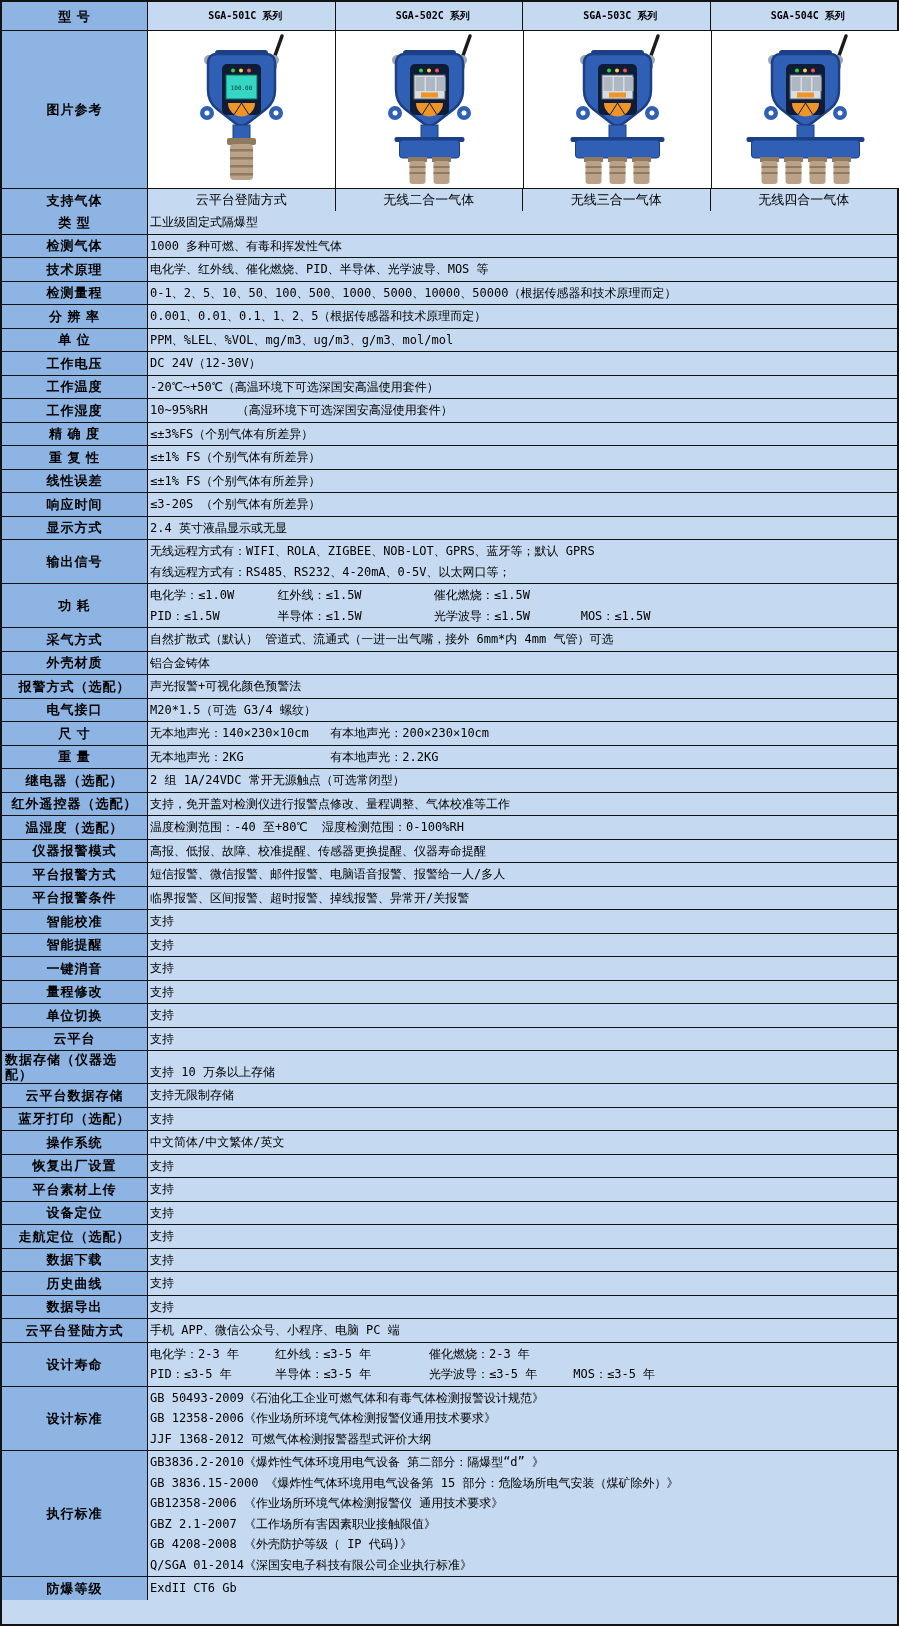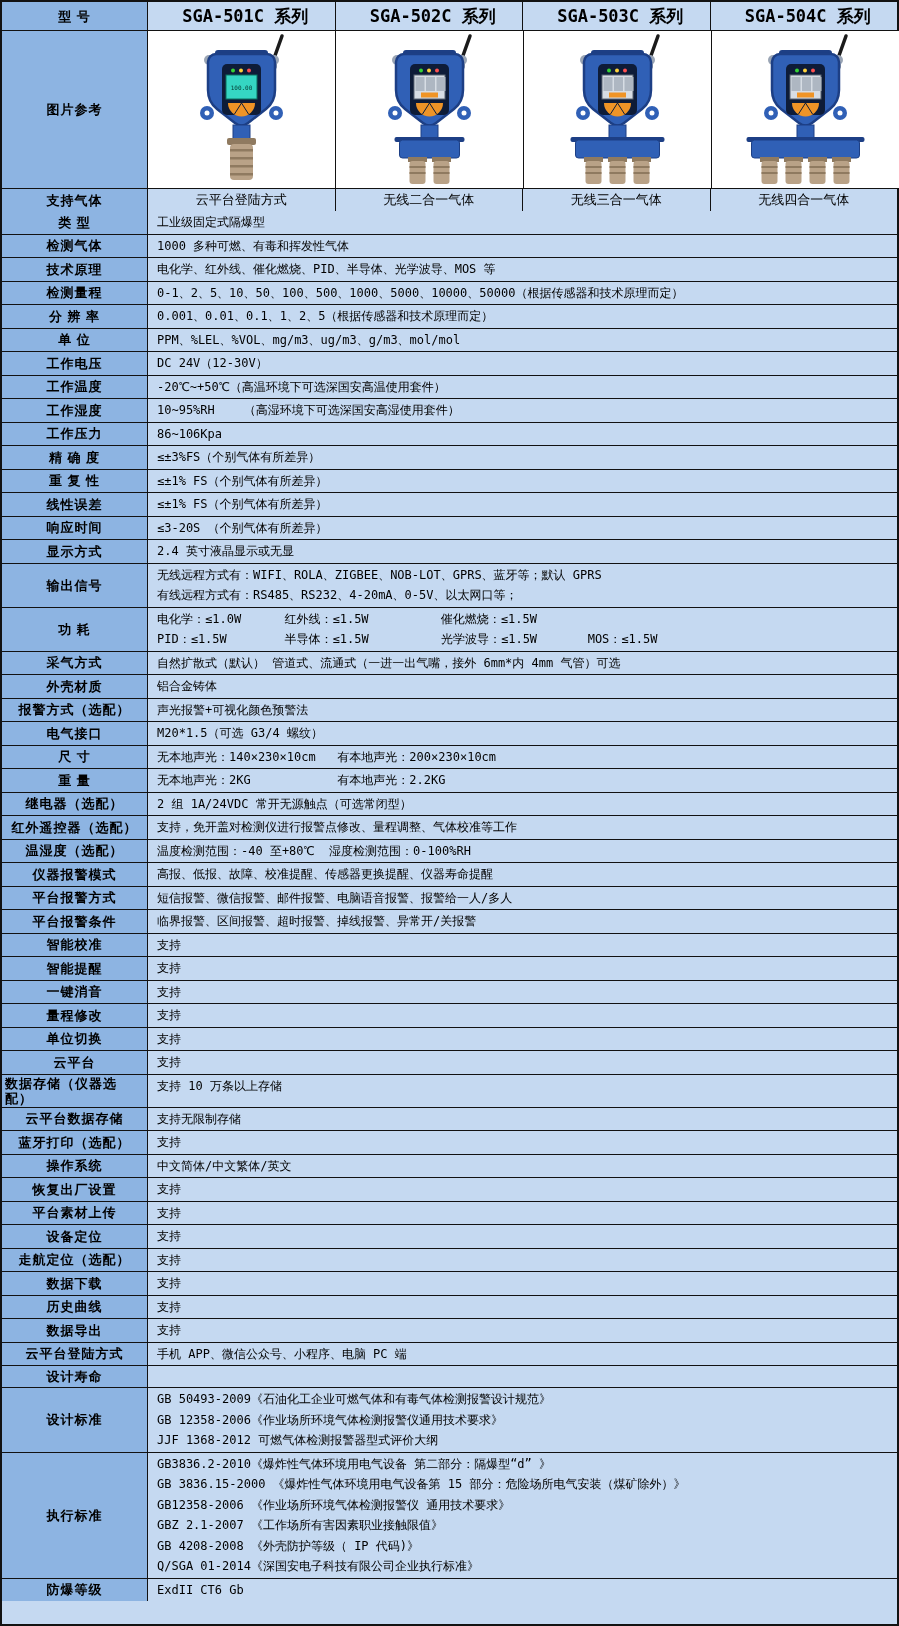--- a/index.html
+++ b/index.html
@@ -14,35 +14,35 @@
   .th{
     flex:0 0 146px;width:146px;box-sizing:border-box;
     background:var(--label-bg,#8DB4E2);
     border-right:1.5px solid var(--border,#121212);
     display:flex;align-items:center;justify-content:center;
     font-weight:bold;font-size:13px;text-align:left;
     padding:1px 3px;letter-spacing:1px;line-height:15px;
   }
   .td{
     flex:1;box-sizing:border-box;background:var(--value-bg,#C5D9F1);
-    display:flex;flex-direction:column;justify-content:flex-start;
-    padding:1px 6px 1px 9px;
+    display:flex;flex-direction:column;justify-content:flex-end;
+    padding:1px 6px 1px 2px;
     font-family:"DejaVu Sans Mono","Liberation Mono",monospace;
     font-size:12px;
   }
   .line{line-height:20.5px;white-space:pre-wrap;}
   .cells{flex:1;display:flex;}
   .cell{
     flex:1;box-sizing:border-box;background:var(--value-bg,#C5D9F1);
     border-right:1.5px solid var(--border,#121212);
     display:flex;align-items:center;justify-content:center;
     font-size:13px;
   }
   .cell:last-child{border-right:none;text-align:center;}
-  .hcell{font-weight:bold;font-family:"DejaVu Sans Mono","Liberation Mono",monospace;font-size:17px;margin-left:8px;}
+  .hcell{font-weight:bold;font-family:"DejaVu Sans Mono","Liberation Mono",monospace;font-size:10px;margin-left:8px;}
   .header-row{height:28px;}
   .image-row{height:157px;}
   .gas-row{height:22px;}
   .img-cell{background:#ffffff;align-items:center;justify-content:center;overflow:hidden;}
 </style>
 </head>
 <body>
 
 <div class="sheet">
 
@@ -282,26 +282,20 @@
         </div>
   </div>
 
   <div class="trow">
     <div class="th">工作湿度</div>
     <div class="td">
           <div class="line">10~95%RH    （高湿环境下可选深国安高湿使用套件）</div>
         </div>
   </div>
 
-  <div class="trow">
-    <div class="th">工作压力</div>
-    <div class="td">
-          <div class="line">86~106Kpa</div>
-        </div>
-  </div>
 
   <div class="trow">
     <div class="th">精 确 度</div>
     <div class="td">
           <div class="line">≤±3%FS（个别气体有所差异）</div>
         </div>
   </div>
 
   <div class="trow">
     <div class="th">重 复 性</div>
@@ -552,20 +546,24 @@
 
   <div class="trow">
     <div class="th">云平台登陆方式</div>
     <div class="td">
           <div class="line">手机 APP、微信公众号、小程序、电脑 PC 端</div>
         </div>
   </div>
 
   <div class="trow">
     <div class="th">设计寿命</div>
+    <div class="td">
+          <div class="line">电化学：2-3 年     红外线：≤3-5 年        催化燃烧：2-3 年</div>
+          <div class="line">PID：≤3-5 年      半导体：≤3-5 年        光学波导：≤3-5 年     MOS：≤3-5 年</div>
+        </div>
   </div>
 
   <div class="trow">
     <div class="th">设计标准</div>
     <div class="td">
           <div class="line">GB 50493-2009《石油化工企业可燃气体和有毒气体检测报警设计规范》</div>
           <div class="line">GB 12358-2006《作业场所环境气体检测报警仪通用技术要求》</div>
           <div class="line">JJF 1368-2012 可燃气体检测报警器型式评价大纲</div>
         </div>
   </div>

